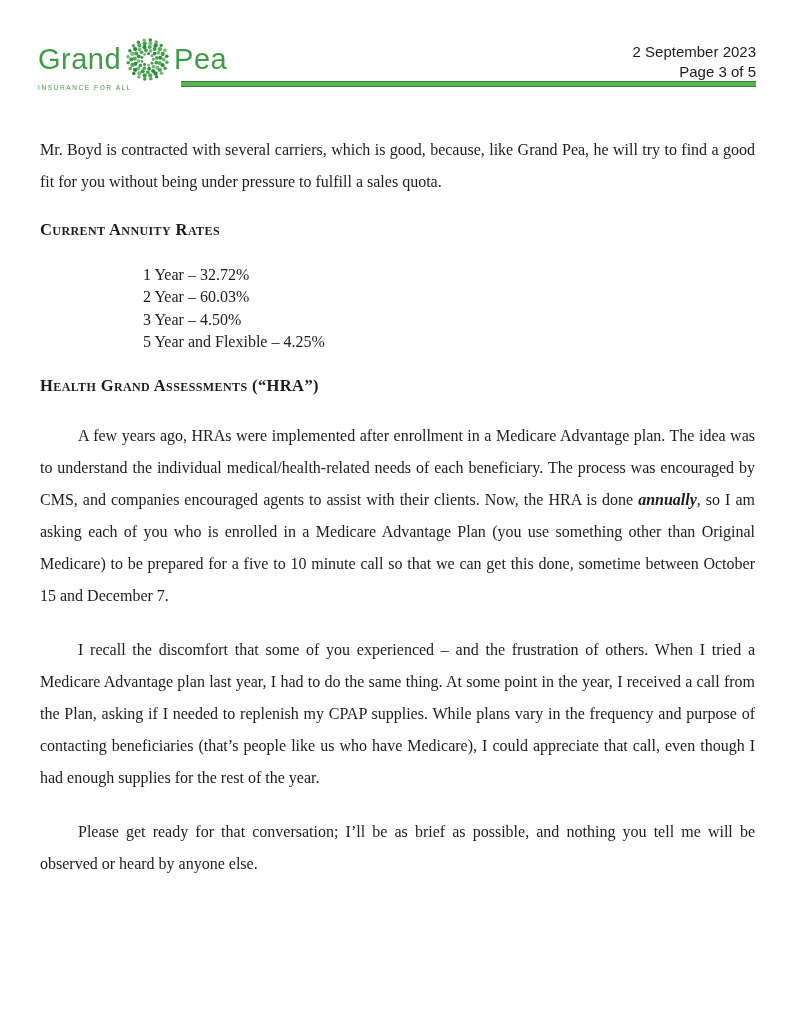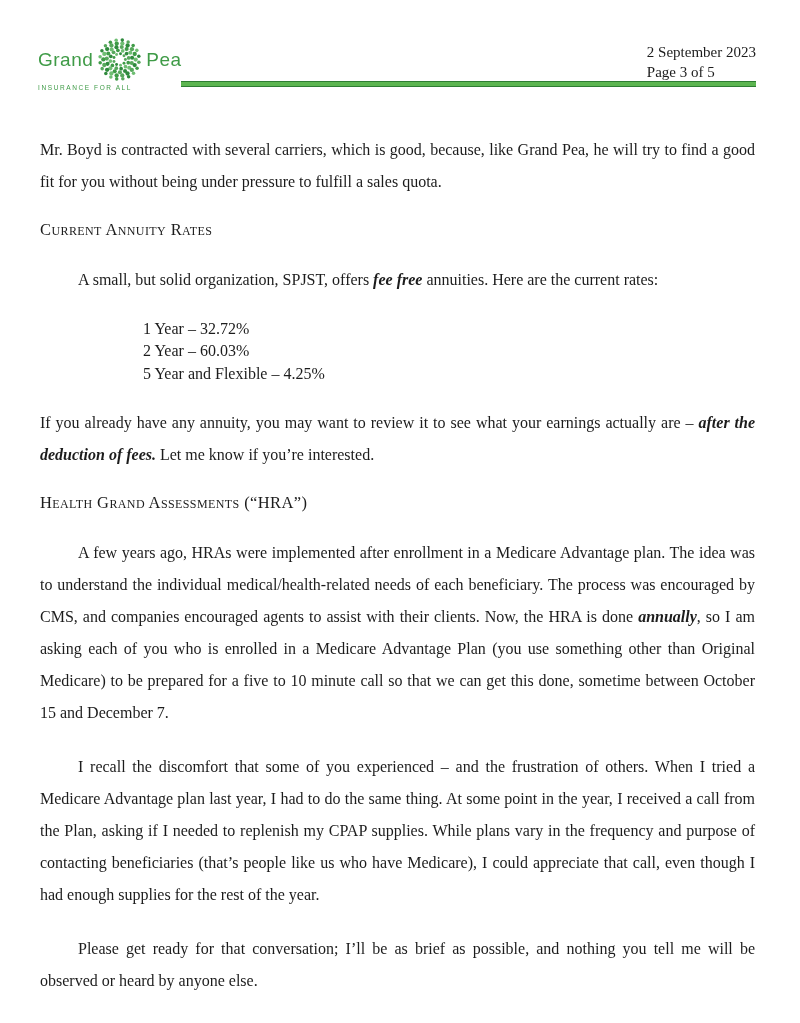--- a/index.html
+++ b/index.html
@@ -18,36 +18,36 @@
     color:var(--text-color);
     overflow:hidden;
   }
   
   header{position:relative;height:134px;}
   .logo{position:absolute;left:38px;top:36px;}
   .logo-row{display:flex;align-items:center;gap:2px;}
   .logo-word{
     font-family:"Liberation Sans", sans-serif;
     font-weight:400;
-    font-size:19px;
+    font-size:29px;
     color:var(--logo-green);
     letter-spacing:0.5px;
   }
   .flower{width:47px;height:47px;margin:0 1px;}
   .tagline{
     font-family:"Liberation Sans", sans-serif;
     font-size:6.5px;
     letter-spacing:1.6px;
     color:var(--logo-green);
     margin-top:1px;
   }
   .date-block{
     position:absolute;right:44px;top:42px;
-    text-align:left;
-    font-family:Liberation Serif, serif;
+    text-align:right;
+    font-family:Liberation Sans, sans-serif;
     font-size:15px;line-height:20px;
     color:var(--text-color);
   }
   .rule{
     position:absolute;left:181px;right:44px;top:81px;
     height:6px;
     background:var(--rule-green);
     border-top:1.5px solid var(--rule-dark-green);
     border-bottom:1.5px solid var(--rule-dark-green);
   }
@@ -56,21 +56,21 @@
   .para{
     font-size:16px;
     line-height:32px;
     text-align:justify;
     margin-bottom:22px;
   }
   .indent{text-indent:38px;}
   .bi{font-weight:bold;font-style:italic;}
   .heading{
     font-size:16.5px;
-    font-weight:normal;
+    font-weight:bold;
     font-variant:small-caps;
     letter-spacing:0.4px;
     margin:0 0 24px 0;
   }
   .rates{margin:0 0 22px 103px;}
   .rate-line{font-size:16px;line-height:22.4px;}
 </style>
 </head>
 <body>
 
@@ -167,29 +167,28 @@
     <div class="rule"></div>
   </header>
 
   <main>
 
     <p class="para">Mr. Boyd is contracted with several carriers, which is good, because, like Grand Pea, he will try to find a good fit for you without being under pressure to fulfill a sales quota.</p>
 
     <h2 class="heading">Current Annuity Rates</h2>
 
 
-    <p class="para indent"><span>A small, but solid organization, SPJST, offers </span><span class="bi">fee free</span><span> annuities.  Here are the current rates:</span></p>
 
     <div class="rates">
       <div class="rate-line">1 Year – 32.72%</div>
       <div class="rate-line">2 Year – 60.03%</div>
+      <div class="rate-line">3 Year – 4.50%</div>
       <div class="rate-line">5 Year and Flexible – 4.25%</div>
     </div>
 
-    <p class="para"><span>If you already have any annuity, you may want to review it to see what your earnings actually are – </span><span class="bi">after the deduction of fees.</span><span>  Let me know if you’re interested.</span></p>
 
     <h2 class="heading">Health Grand Assessments (“HRA”)</h2>
 
     <p class="para indent"><span>A few years ago, HRAs were implemented after enrollment in a Medicare Advantage plan.  The idea was to understand the individual medical/health-related needs of each beneficiary.  The process was encouraged by CMS, and companies encouraged agents to assist with their clients.  Now, the HRA is done </span><span class="bi">annually</span><span>, so I am asking each of you who is enrolled in a Medicare Advantage Plan (you use something other than Original Medicare) to be prepared for a five to 10 minute call so that we can get this done, sometime between October 15 and December 7.</span></p>
 
     <p class="para indent">I recall the discomfort that some of you experienced – and the frustration of others.  When I tried a Medicare Advantage plan last year, I had to do the same thing.  At some point in the year, I received a call from the Plan, asking if I needed to replenish my CPAP supplies.  While plans vary in the frequency and purpose of contacting beneficiaries (that’s people like us who have Medicare), I could appreciate that call, even though I had enough supplies for the rest of the year.</p>
 
     <p class="para indent">Please get ready for that conversation; I’ll be as brief as possible, and nothing you tell me will be observed or heard by anyone else.</p>
 
   </main>

